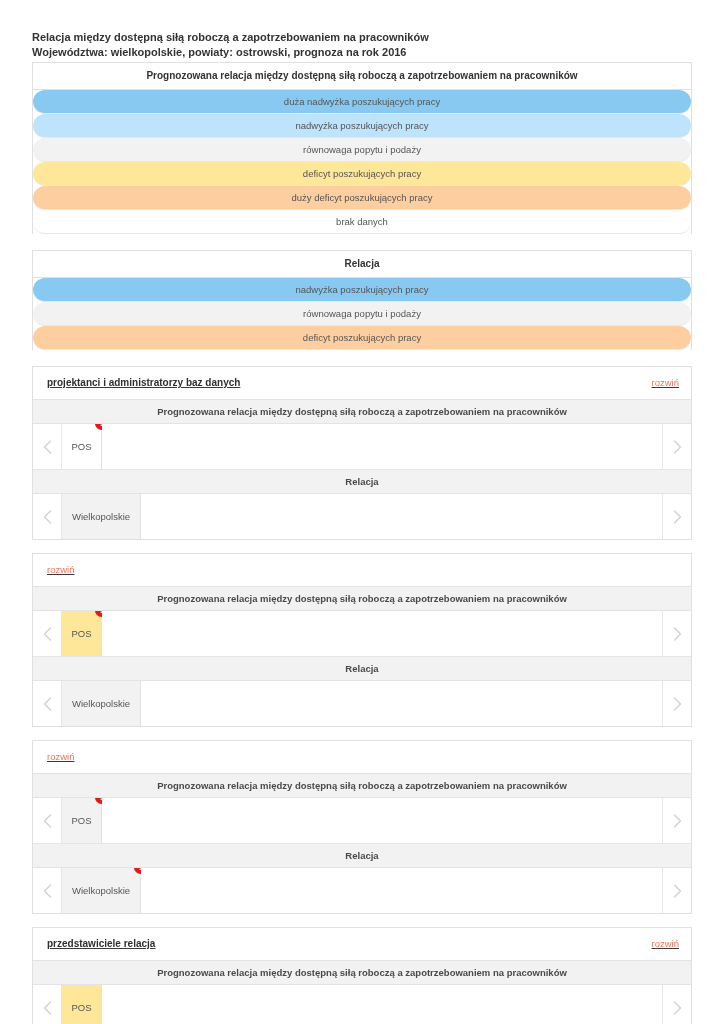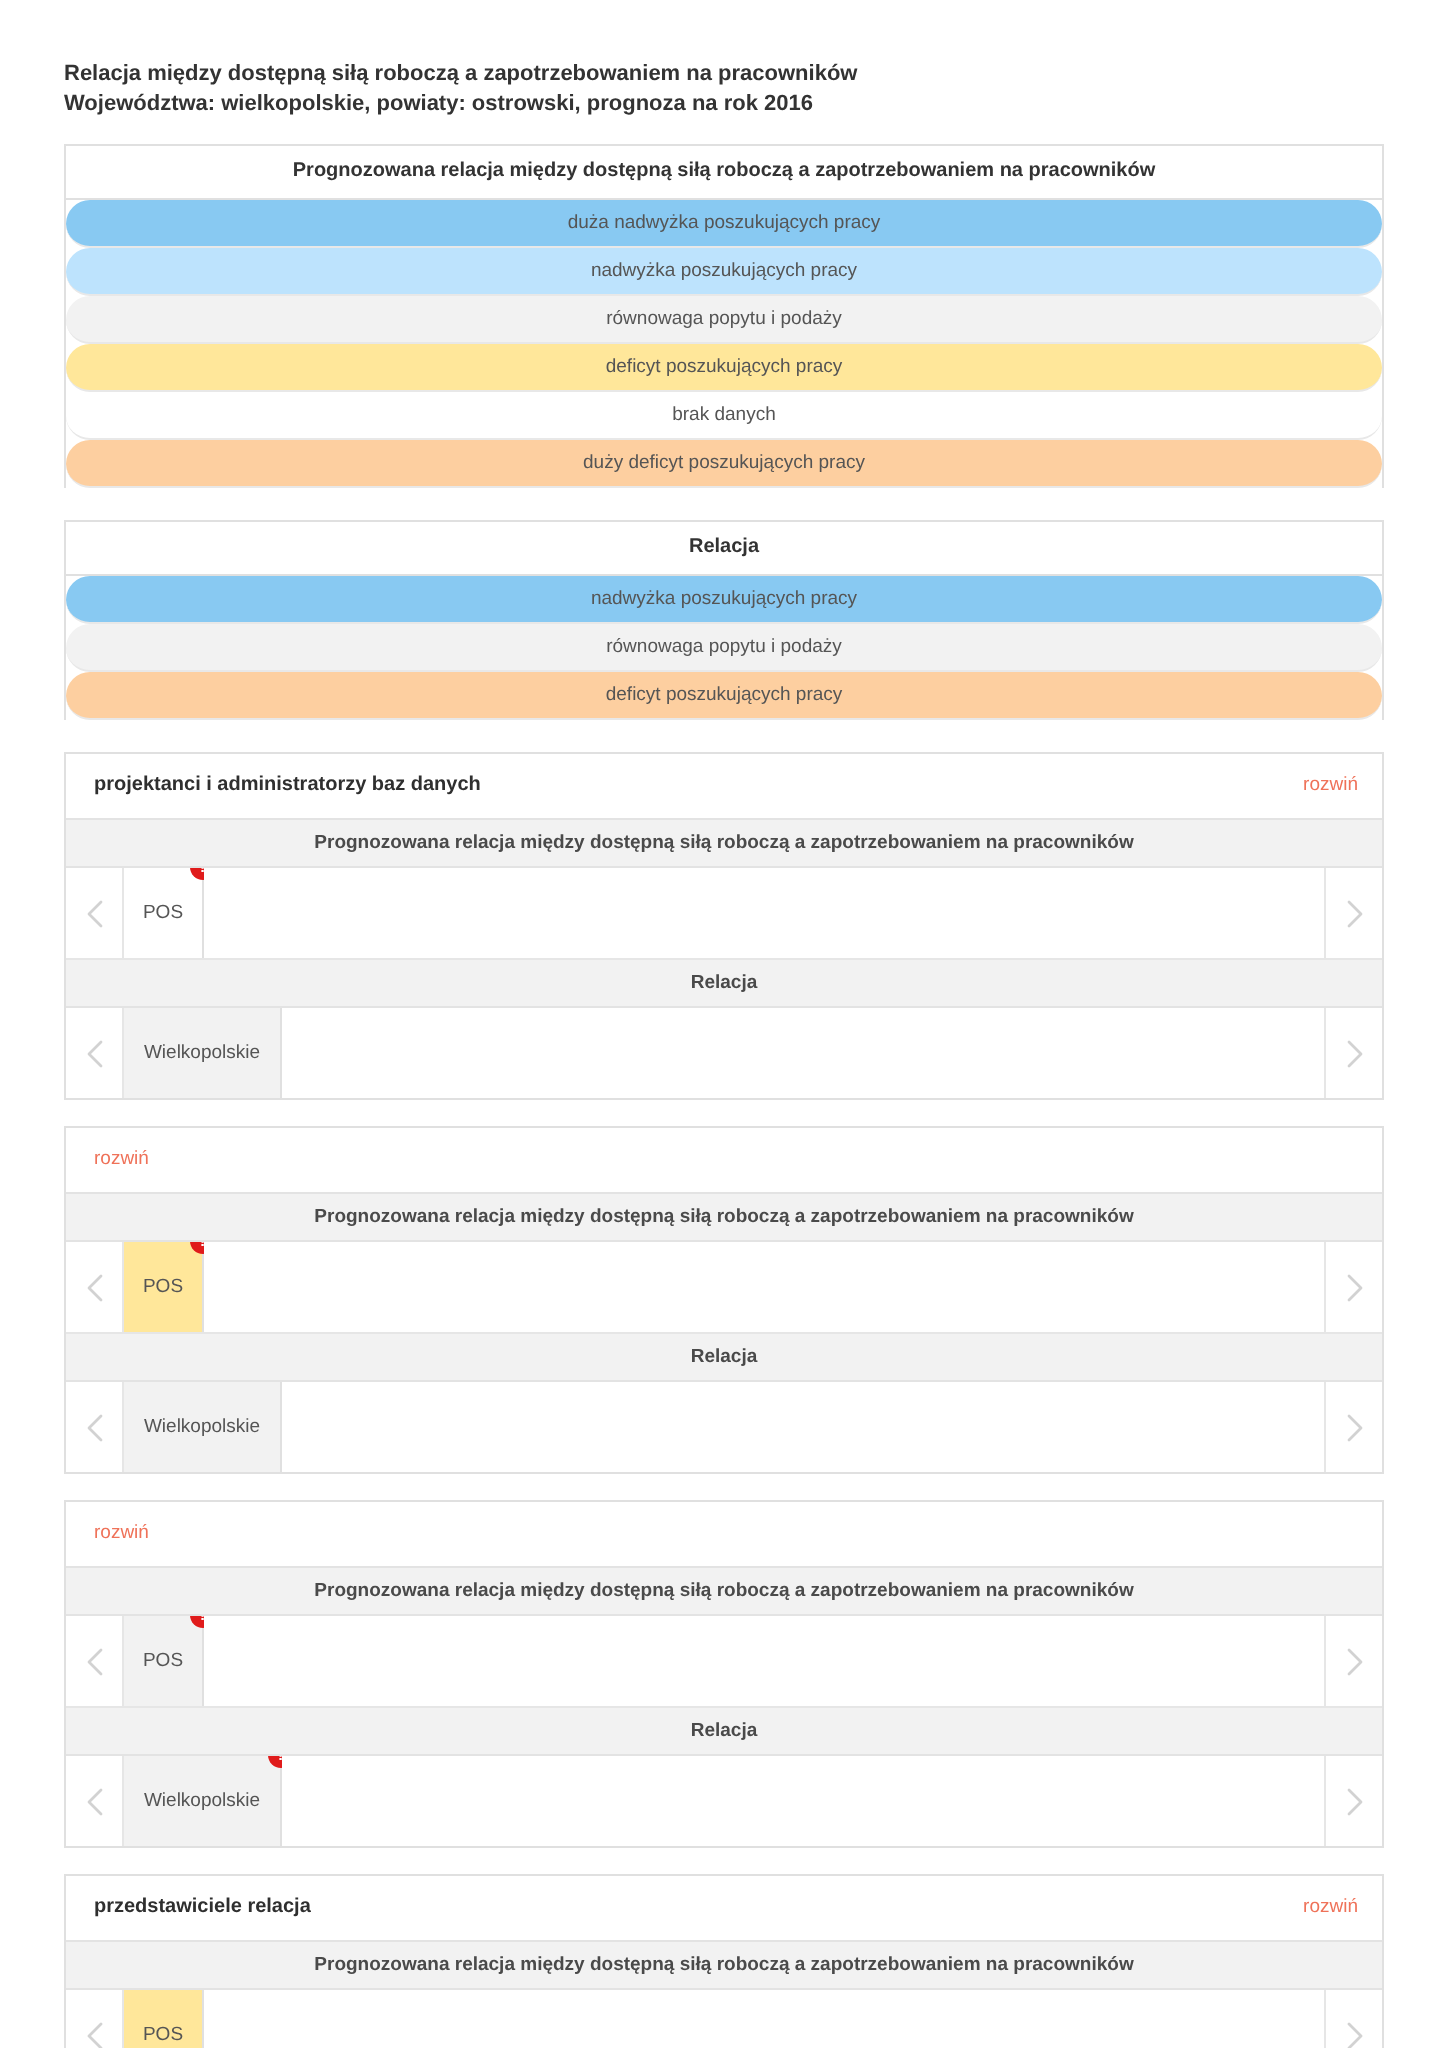--- a/index.html
+++ b/index.html
@@ -20,21 +20,21 @@
     box-sizing: border-box;
     width: 724px;
   }
 
   
   .page-title {
     font-size: 11px;
     font-weight: bold;
     line-height: 15px;
     color: #333333;
-    margin: 0 0 12px 0;
+    margin: 0 0 2px 0;
   }
   .page-title div { white-space: nowrap; }
 
   
   .legend {
     border: 1px solid #e0e0e0;
     border-bottom: none;
     margin-bottom: 16px;
     background: #ffffff;
   }
@@ -64,20 +64,21 @@
     background: #ffffff;
     margin-bottom: 13px;
   }
   .card-header {
     display: flex;
     align-items: flex-end;
     justify-content: space-between;
     padding: 9px 12px 9px 14px;
     border-bottom: 1px solid #e3e3e3;
     background: #ffffff;
+    text-decoration: underline;
   }
   .card-title {
     font-size: 10px;
     font-weight: bold;
     color: #2f2f2f;
     line-height: 14px;
   }
   .expand-link {
     font-size: 9.5px;
     color: #ef7259;
@@ -171,22 +172,22 @@
     <div>Relacja między dostępną siłą roboczą a zapotrzebowaniem na pracowników</div>
     <div>Województwa: wielkopolskie, powiaty: ostrowski, prognoza na rok 2016</div>
   </div>
 
   <div class="legend">
     <div class="legend-head">Prognozowana relacja między dostępną siłą roboczą a zapotrzebowaniem na pracowników</div>
     <div class="legend-row" style="background:#88c9f2">duża nadwyżka poszukujących pracy</div>
     <div class="legend-row" style="background:#bde3fd">nadwyżka poszukujących pracy</div>
     <div class="legend-row" style="background:#f2f2f2">równowaga popytu i podaży</div>
     <div class="legend-row" style="background:#ffe79a">deficyt poszukujących pracy</div>
+    <div class="legend-row" style="background:#fdcfa0">duży deficyt poszukujących pracy</div>
     <div class="legend-row" style="background:#ffffff">brak danych</div>
-    <div class="legend-row" style="background:#fdcfa0">duży deficyt poszukujących pracy</div>
   </div>
 
   <div class="legend">
     <div class="legend-head">Relacja</div>
     <div class="legend-row" style="background:#88c9f2">nadwyżka poszukujących pracy</div>
     <div class="legend-row" style="background:#f2f2f2">równowaga popytu i podaży</div>
     <div class="legend-row" style="background:#fdcfa0">deficyt poszukujących pracy</div>
   </div>
 
   <div class="card">

